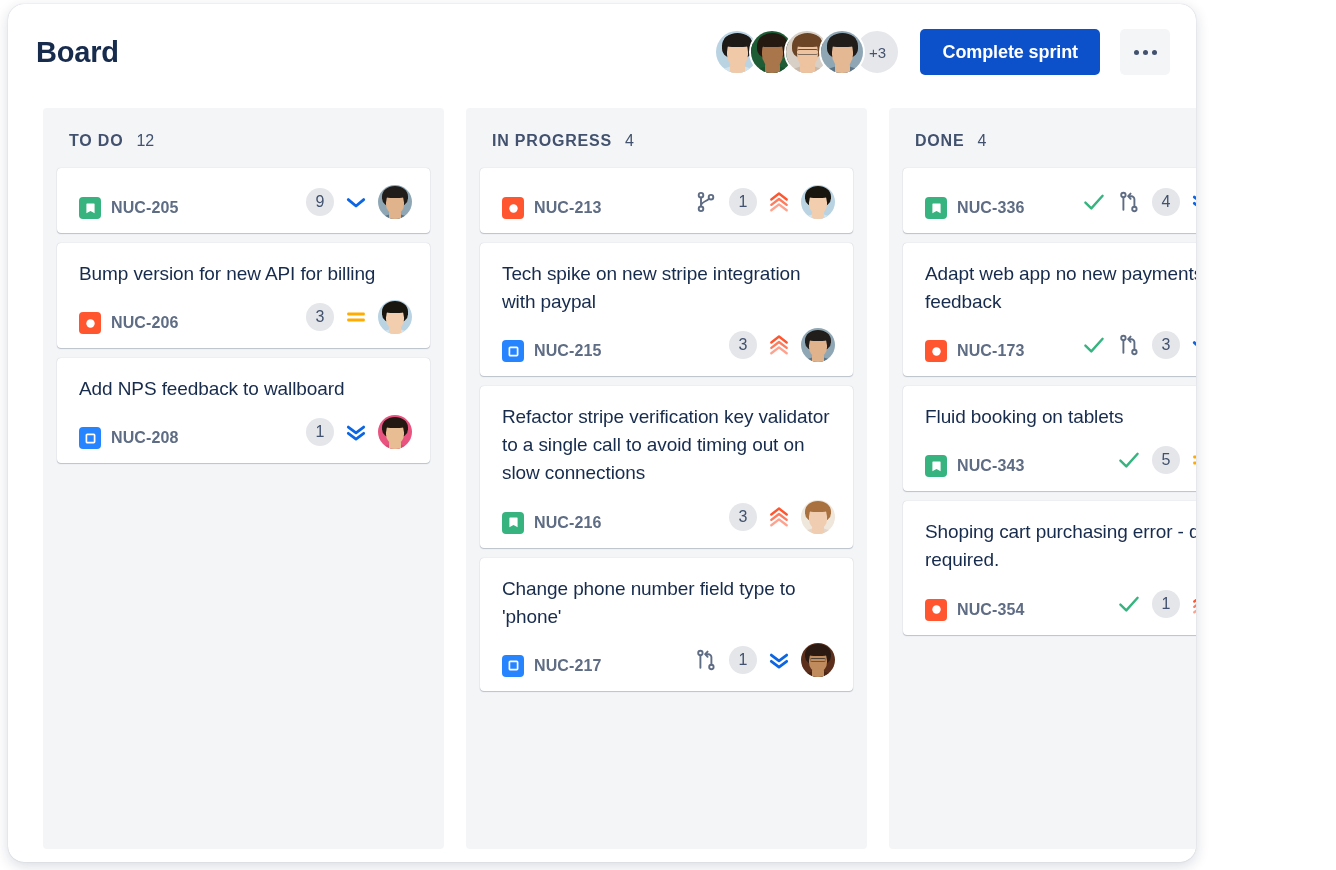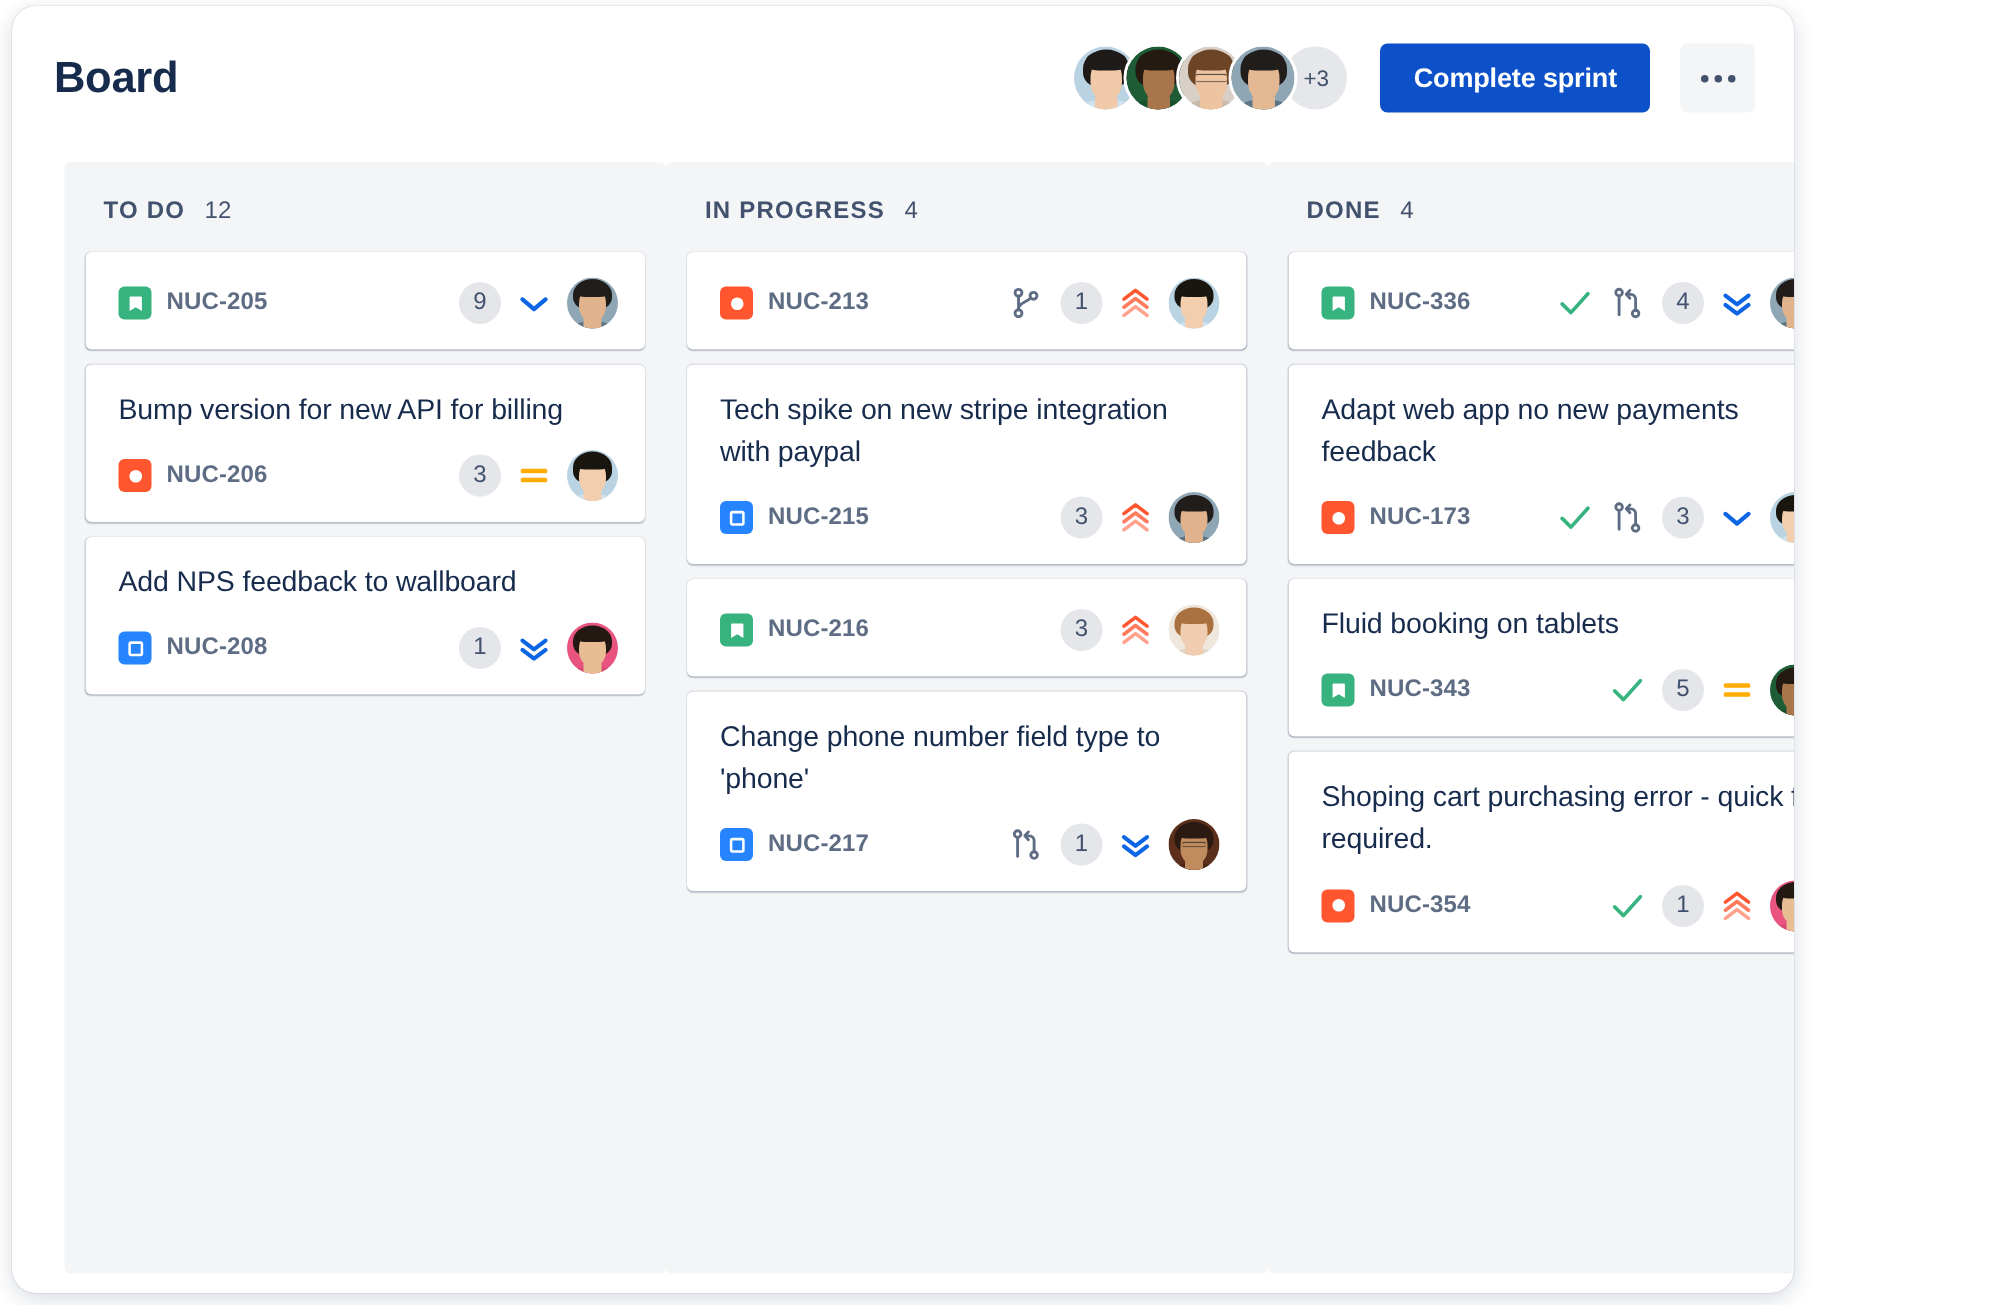--- a/index.html
+++ b/index.html
@@ -113,20 +113,21 @@
     background: #42526e;
   }
 
   
   #board-columns {
     position: absolute;
     left: 0; right: 0;
     top: 96px;
     bottom: 0;
     display: flex;
+    gap: 22px;
     padding: 8px 28px 13px 35px;
     align-items: stretch;
   }
 
   .column {
     background: #f4f5f7;
     border-radius: 4px;
     width: 401px;
     flex: 0 0 401px;
     display: flex;
@@ -172,21 +173,21 @@
   .card-title {
     font-size: 19px;
     line-height: 1.48;
     color: #172b4d;
     margin-bottom: 12px;
     letter-spacing: -0.1px;
   }
 
   .card-footer {
     display: flex;
-    align-items: center;
+    align-items: flex-end;
     gap: 10px;
   }
 
   .card-key-group {
     display: flex;
     align-items: center;
     gap: 10px;
   }
 
   .card-key {
@@ -514,20 +515,21 @@
                     <span class="hair" style="background:#201d1b"></span>
                     <span class="neck" style="background:#e0b38c"></span>
                     <span class="skin" style="background:#e0b38c"></span>
                     <span class="hairfront" style="background:#201d1b"></span>
                   </span>
                 </span>
               </span>
             </div>
           </div>
           <div class="card">
+            <div class="card-title">Refactor stripe verification key validator to a single call to avoid timing out on slow connections</div>
             <div class="card-footer">
               <span class="card-key-group">
                 <span class="type-icon type-story">
                   <svg width="13" height="13" viewBox="0 0 13 13">
                     <path d="M3 1.6h7a.6.6 0 0 1 .6.6v9.1L6.5 8.9 2.4 11.3V2.2a.6.6 0 0 1 .6-.6z" fill="#fff"></path>
                   </svg>
                 </span>
                 <span class="card-key">NUC-216</span>
               </span>
               <span class="card-meta">

